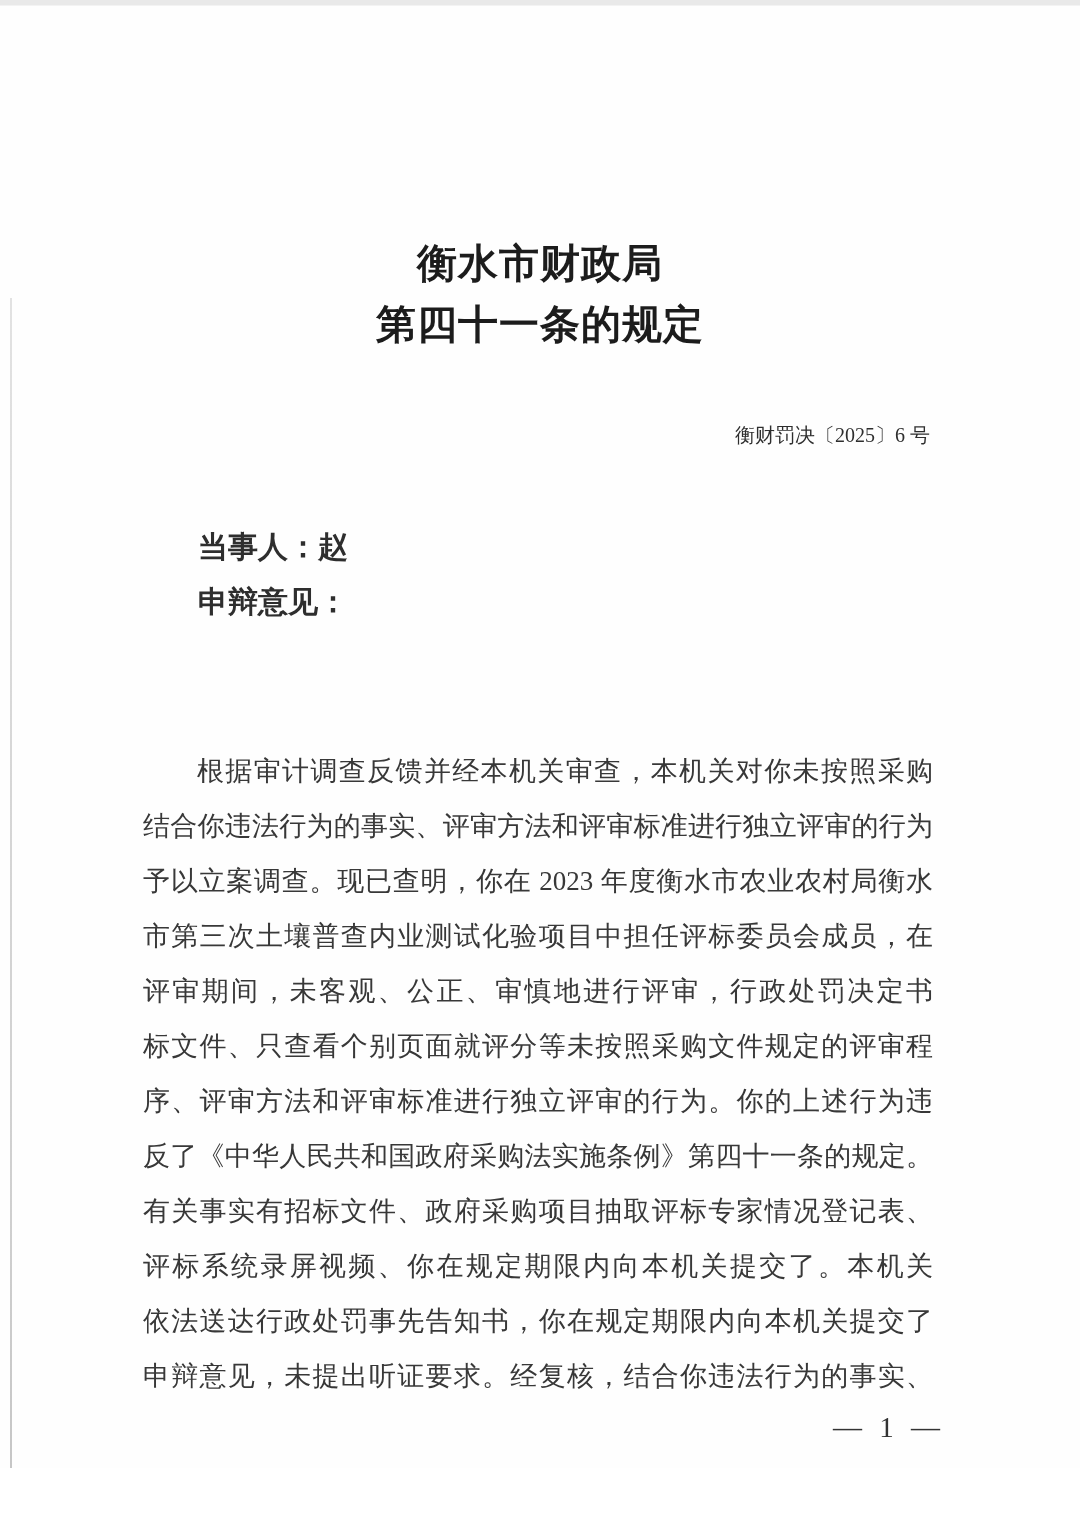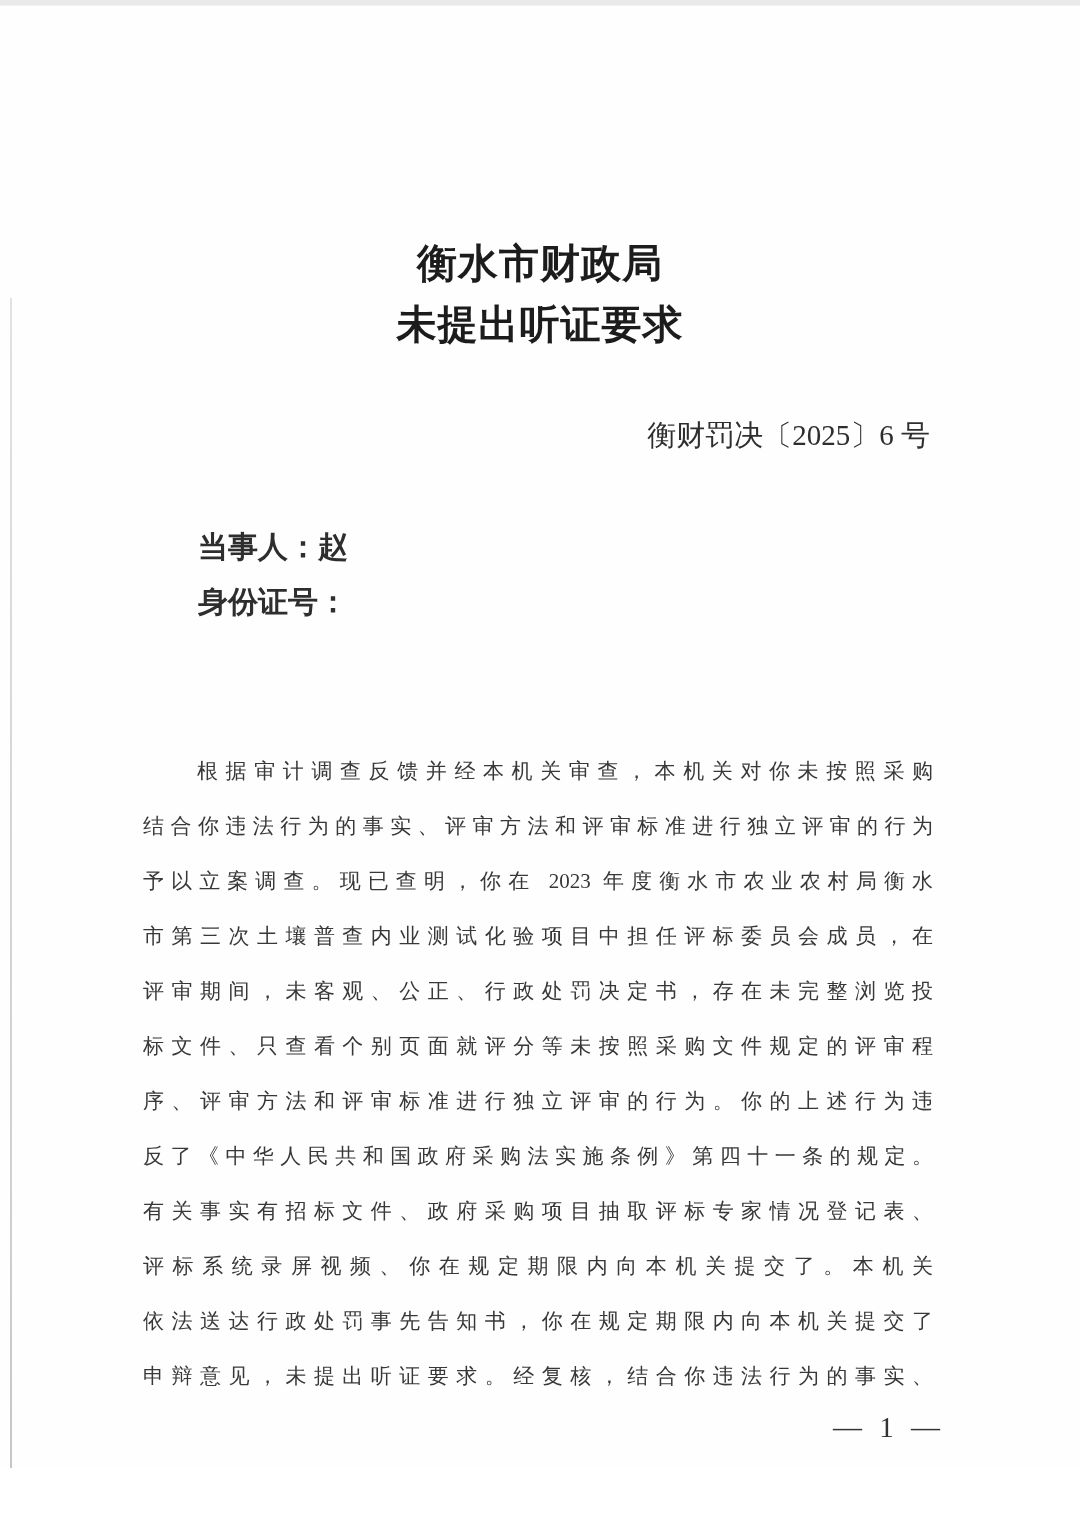--- a/index.html
+++ b/index.html
@@ -39,39 +39,39 @@
     font-size: 40px;
     font-weight: bold;
     line-height: 61px;
     color: #1c1c1c;
     letter-spacing: 1px;
   }
   .doc-number {
     position: absolute;
     top: 414px;
     right: 150px;
-    font-size: 29px;
+    font-size: 20px;
     line-height: 42px;
     color: #2e2e2e;
   }
   .party-block {
     position: absolute;
     left: 198px;
     top: 519px;
     font-size: 30px;
     line-height: 55px;
     color: #2e2e2e;
     font-weight: bold;
   }
   .body-block {
     position: absolute;
     left: 143px;
     top: 744px;
     width: 790px;
-    font-size: 21px;
+    font-size: 27px;
     line-height: 55px;
     color: #383838;
   }
   .body-line {
     text-align: justify;
     text-align-last: justify;
     white-space: nowrap;
     height: 55px;
   }
   .body-line:first-child {
@@ -90,36 +90,36 @@
 </head>
 <body>
 
 <div class="page">
 
   <div class="top-strip"></div>
   <div class="left-line"></div>
 
   <div class="title-block">
     <div class="title-line">衡水市财政局</div>
-    <div class="title-line">未提出听证要求</div>
+    <div class="title-line">第四十一条的规定</div>
   </div>
 
   <div class="doc-number">衡财罚决〔2025〕6 号</div>
 
   <div class="party-block">
     <div class="party-line">当事人：赵</div>
-    <div class="party-line">身份证号：</div>
+    <div class="party-line">申辩意见：</div>
   </div>
 
   <div class="body-block">
       <div class="body-line">根据审计调查反馈并经本机关审查，本机关对你未按照采购</div>
       <div class="body-line">结合你违法行为的事实、评审方法和评审标准进行独立评审的行为</div>
       <div class="body-line">予以立案调查。现已查明，你在 2023 年度衡水市农业农村局衡水</div>
       <div class="body-line">市第三次土壤普查内业测试化验项目中担任评标委员会成员，在</div>
-      <div class="body-line">评审期间，未客观、公正、行政处罚决定书，存在未完整浏览投</div>
+      <div class="body-line">评审期间，未客观、公正、审慎地进行评审，行政处罚决定书</div>
       <div class="body-line">标文件、只查看个别页面就评分等未按照采购文件规定的评审程</div>
       <div class="body-line">序、评审方法和评审标准进行独立评审的行为。你的上述行为违</div>
       <div class="body-line">反了《中华人民共和国政府采购法实施条例》第四十一条的规定。</div>
       <div class="body-line">有关事实有招标文件、政府采购项目抽取评标专家情况登记表、</div>
       <div class="body-line">评标系统录屏视频、你在规定期限内向本机关提交了。本机关</div>
       <div class="body-line">依法送达行政处罚事先告知书，你在规定期限内向本机关提交了</div>
       <div class="body-line">申辩意见，未提出听证要求。经复核，结合你违法行为的事实、</div>
     </div>
 
   <div class="page-number">— 1 —</div>

